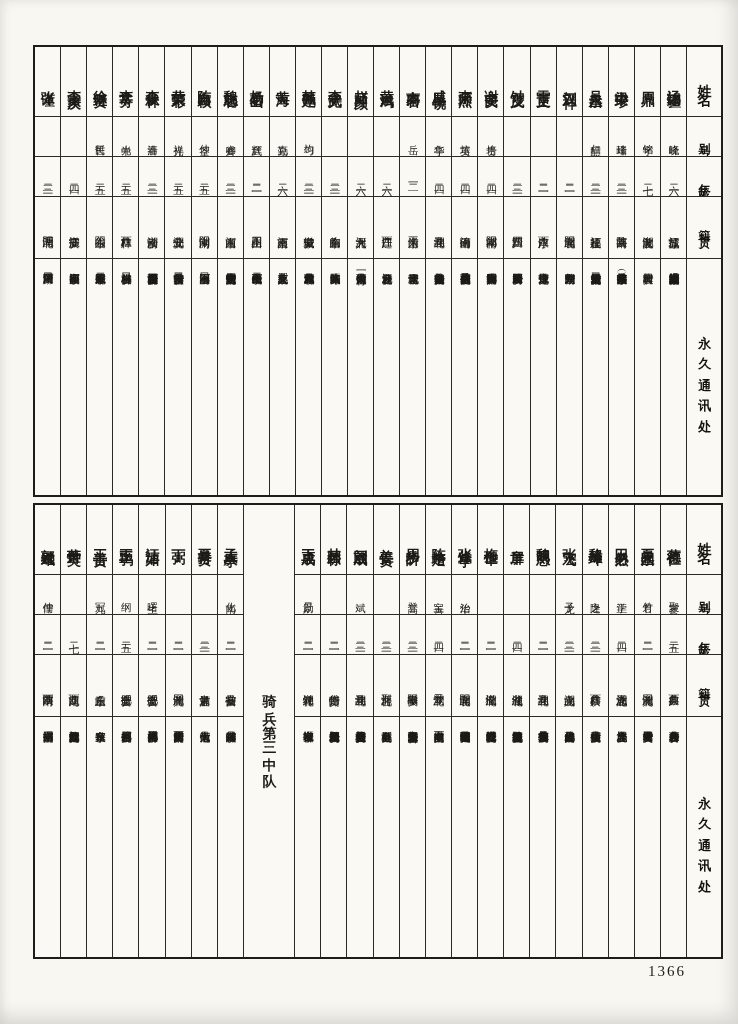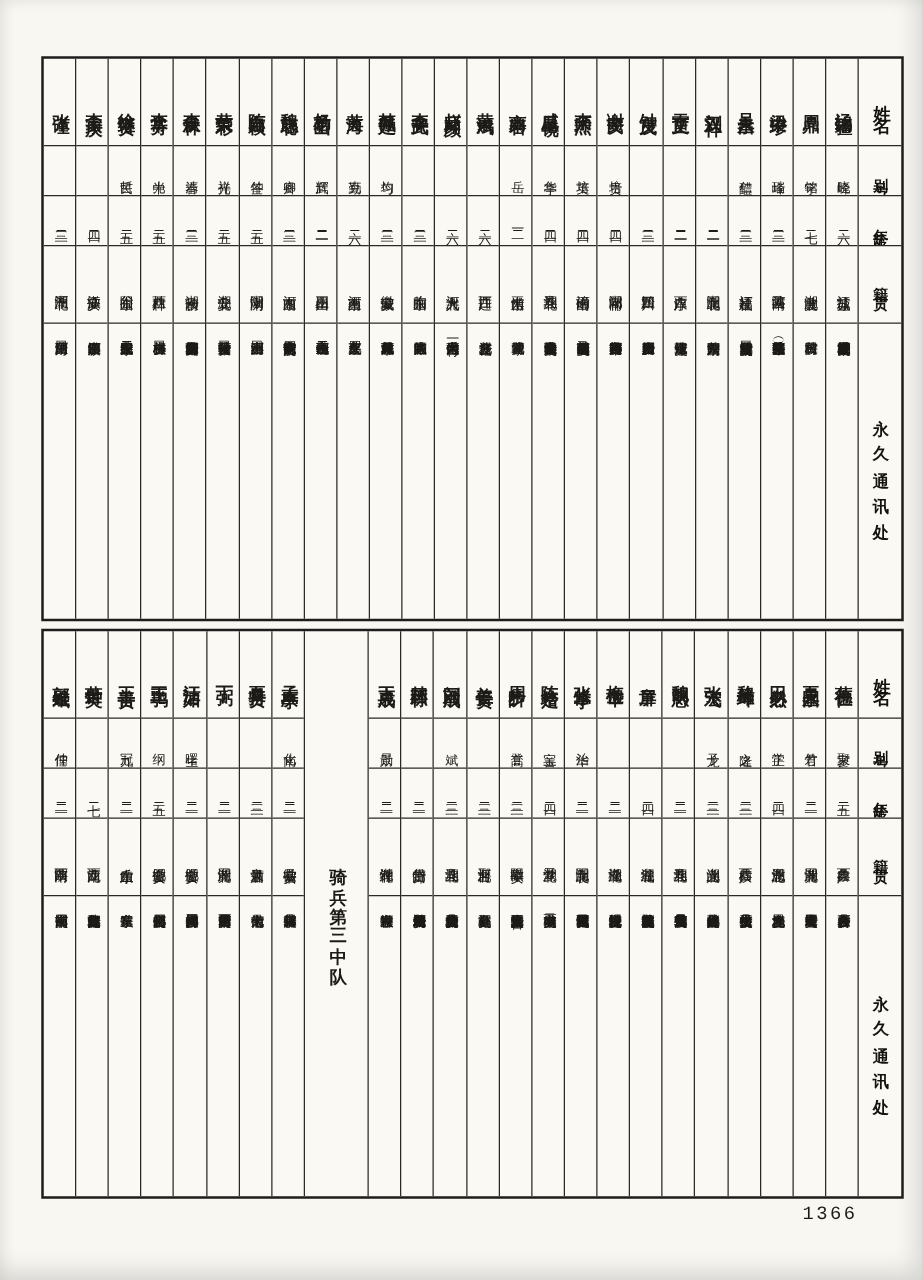--- a/index.html
+++ b/index.html
@@ -51,21 +51,21 @@
   .hdr-col .c-alias,.hdr-col .c-age{font-size:12px;letter-spacing:4px;}
   .hdr-col .c-native{font-size:12px;letter-spacing:8px;}
   .hdr-col .c-addr{font-size:13px;letter-spacing:21px;justify-content:center;padding-top:0;}
   .c-unit{
     height:100%;font-size:14px;font-weight:bold;letter-spacing:16px;
     justify-content:center;
   }
   .page-number{
     position:absolute;right:52px;top:963px;
     font-size:15px;color:#1c1b18;letter-spacing:2px;
-    font-family:Liberation Mono, monospace;
+    font-family:Liberation Serif, serif;
   }
 </style>
 </head>
 <body>
 
 <div class="page">
   <div id="table-top" class="vtable">
       <div class="col hdr-col">
         <div class="cell c-name">姓名</div>
         <div class="cell c-alias">别号</div>

